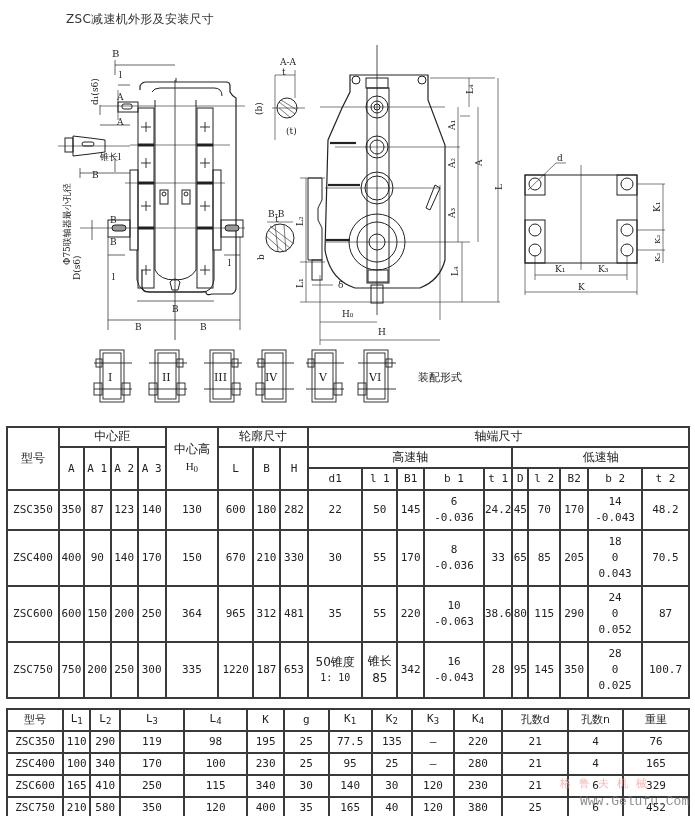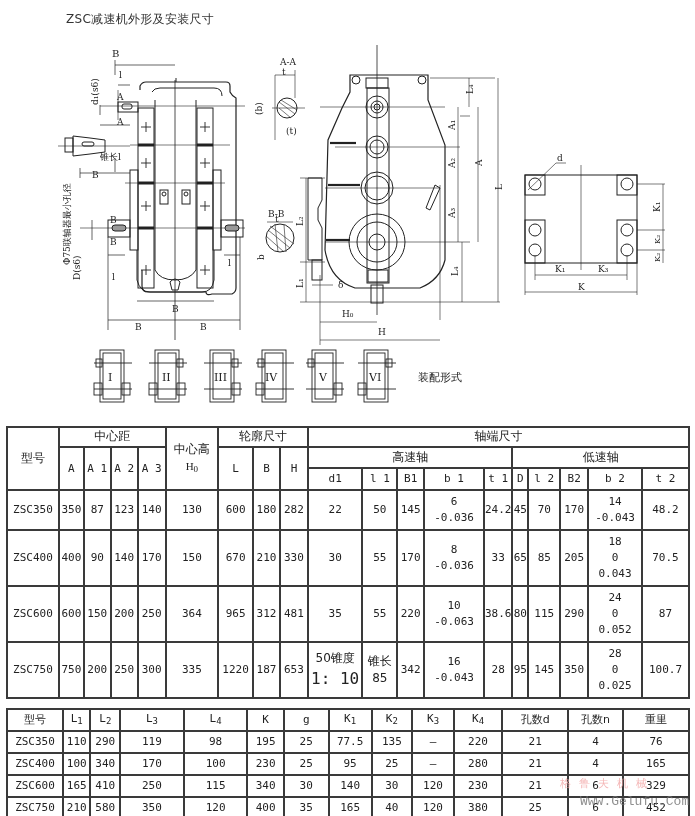--- a/index.html
+++ b/index.html
@@ -470,21 +470,21 @@
     <td>750</td>
     <td>200</td>
     <td>250</td>
     <td>300</td>
     <td>335</td>
     <td>1220</td>
     <td>187</td>
     <td>653</td>
     <td class="cjk">
           <span class="tol">50锥度</span>
-          <span class="tol" style="font-family:'DejaVu Sans Mono',monospace;font-size:16px">1: 10</span>
+          <span class="tol" style="font-family:'DejaVu Sans Mono',monospace;font-size:10px">1: 10</span>
         </td>
     <td class="cjk">
           <span class="tol">锥长</span>
           <span class="tol">85</span>
         </td>
     <td>342</td>
     <td>
           <span class="tol">16</span>
           <span class="tol">-0.043</span>
         </td>

